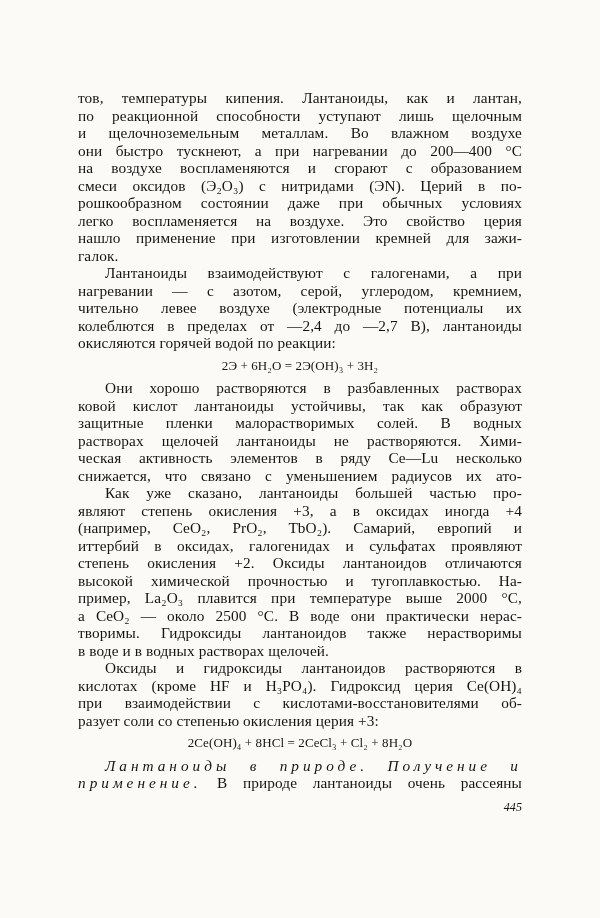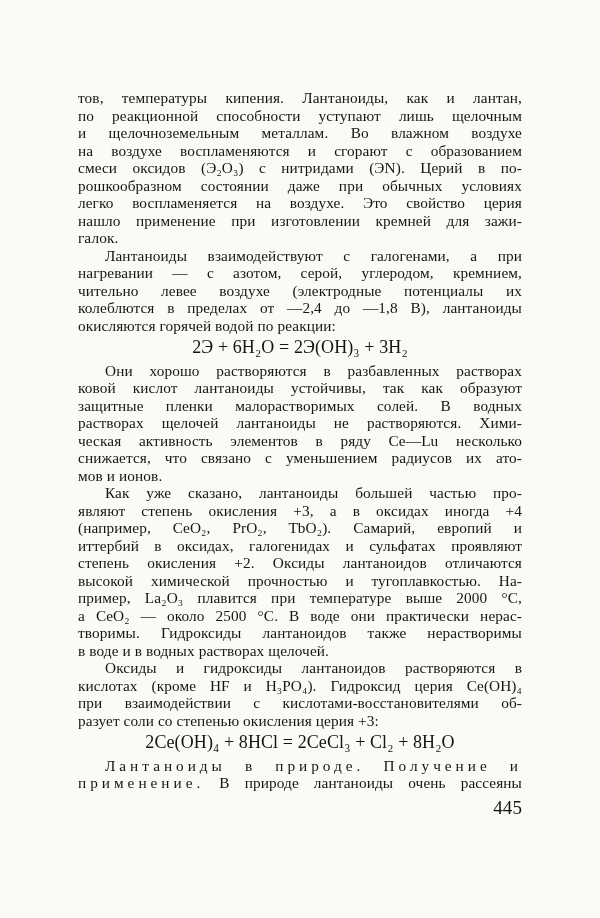--- a/index.html
+++ b/index.html
@@ -37,69 +37,71 @@
   
   .ln { white-space: normal; }
   .ln.ind { padding-left: 27px; }
   .ln.last { text-align-last: left; }
   .formula {
     display: block;
     height: 17.5px;
     margin: 5px 0 5px 0;
     text-align: left;
     text-align-last: center;
-    font-size: 18px;
+    font-size: 13px;
   }
   .sp {
     letter-spacing: 0.26em;
+    font-style: italic;
   }
   .page-number {
     margin-top: 7px;
     text-align: right;
     text-align-last: right;
-    font-size: 19px;
+    font-size: 12px;
     padding-right: 0px;
+    font-style: italic;
   }
 </style>
 </head>
 <body>
 
 <div class="page">
   <div class="text-column">
 
     <div>
       <div class="ln">тов, температуры кипения. Лантаноиды, как и лантан,</div>
       <div class="ln">по реакционной способности уступают лишь щелочным</div>
       <div class="ln">и щелочноземельным металлам. Во влажном воздухе</div>
+      <div class="ln">они быстро тускнеют, а при нагревании до 200—400 °С</div>
       <div class="ln">на воздухе воспламеняются и сгорают с образованием</div>
       <div class="ln">смеси оксидов (Э₂О₃) с нитридами (ЭN). Церий в по-</div>
       <div class="ln">рошкообразном состоянии даже при обычных условиях</div>
       <div class="ln">легко воспламеняется на воздухе. Это свойство церия</div>
       <div class="ln">нашло применение при изготовлении кремней для зажи-</div>
       <div class="ln last">галок.</div>
     </div>
 
     <div>
       <div class="ln ind">Лантаноиды взаимодействуют с галогенами, а при</div>
       <div class="ln">нагревании — с азотом, серой, углеродом, кремнием,</div>
       <div class="ln">чительно левее воздухе (электродные потенциалы их</div>
-      <div class="ln">колеблются в пределах от —2,4 до —1,8 В), лантаноиды</div>
+      <div class="ln">колеблются в пределах от —2,4 до —2,7 В), лантаноиды</div>
       <div class="ln last">окисляются горячей водой по реакции:</div>
     </div>
 
     <div class="formula">2Э + 6H₂O = 2Э(OH)₃ + 3H₂</div>
 
     <div>
       <div class="ln ind">Они хорошо растворяются в разбавленных растворах</div>
       <div class="ln">ковой кислот лантаноиды устойчивы, так как образуют</div>
       <div class="ln">защитные пленки малорастворимых солей. В водных</div>
       <div class="ln">растворах щелочей лантаноиды не растворяются. Хими-</div>
       <div class="ln">ческая активность элементов в ряду Ce—Lu несколько</div>
       <div class="ln">снижается, что связано с уменьшением радиусов их ато-</div>
-      <div class="ln last">мов и ионов.</div>
     </div>
 
     <div>
       <div class="ln ind">Как уже сказано, лантаноиды большей частью про-</div>
       <div class="ln">являют степень окисления +3, а в оксидах иногда +4</div>
       <div class="ln">(например, CeO₂, PrO₂, TbO₂). Самарий, европий и</div>
       <div class="ln">иттербий в оксидах, галогенидах и сульфатах проявляют</div>
       <div class="ln">степень окисления +2. Оксиды лантаноидов отличаются</div>
       <div class="ln">высокой химической прочностью и тугоплавкостью. На-</div>
       <div class="ln">пример, La₂O₃ плавится при температуре выше 2000 °С,</div>

